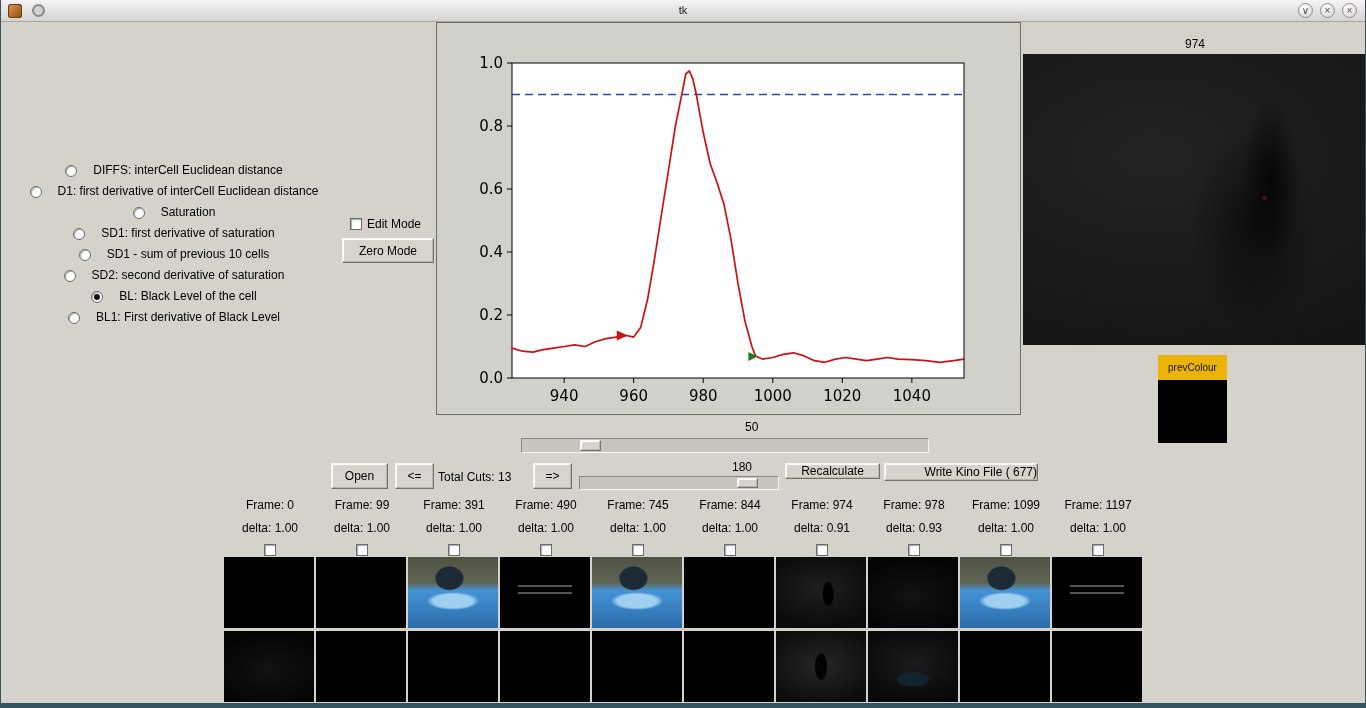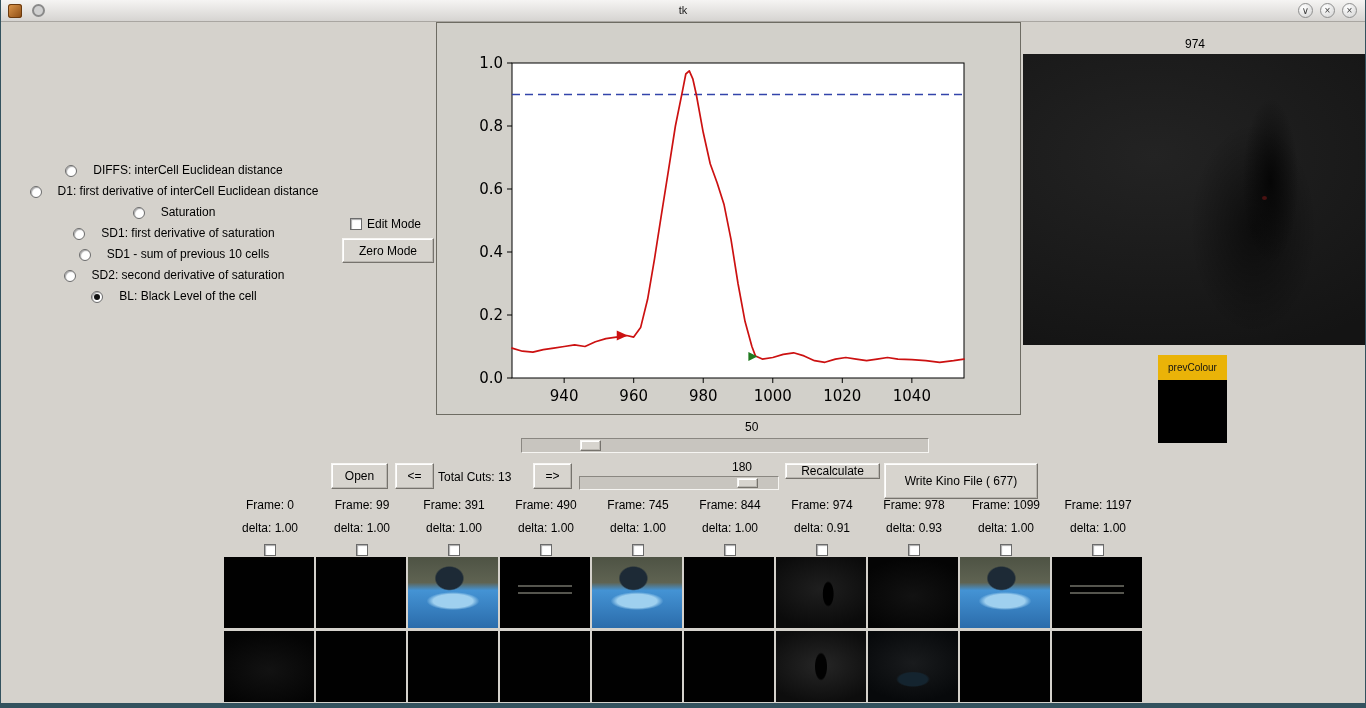--- a/index.html
+++ b/index.html
@@ -56,21 +56,21 @@
   .s1t{left:520px;top:438px;width:408px;height:15px;}
   .s2t{left:578px;top:476px;width:200px;height:14px;}
   .sthumb{position:absolute;top:1px;bottom:1px;width:21px;background:#d7d4ce;border:1px solid;
     border-color:#f7f6f3 #76736d #76736d #f7f6f3;box-shadow:inset -1px -1px 0 #b9b6b0,inset 1px 1px 0 #ffffff;}
   
   .open{left:330px;top:463px;width:57px;height:26px;}
   .prev{left:394px;top:463px;width:39px;height:26px;}
   .totalcuts{position:absolute;left:437px;top:470px;font-size:12px;}
   .next{left:532px;top:463px;width:39px;height:26px;}
   .recalc{left:784px;top:463px;width:95px;height:16px;}
-  .kino{left:883px;top:463px;width:154px;height:36px;}
+  .kino{left:883px;top:463px;width:154px;height:18px;text-align:right;}
   
   .cuts-header{position:absolute;left:223px;top:498px;display:grid;grid-template-columns:repeat(10,92px);}
   .cut-col{display:flex;flex-direction:column;align-items:center;font-size:12px;}
   .cut-frame{height:15px;line-height:15px;}
   .cut-delta{height:15px;line-height:15px;margin-top:8px;}
   .cut-cb{margin-top:8px;}
   .cuts-thumbs{position:absolute;left:223px;top:557px;display:grid;grid-template-columns:repeat(10,90px);grid-auto-rows:71px;gap:3px 2px;}
   .thumb{position:relative;}
   .t-black{background:#010101;}
   .t-dim{background:radial-gradient(ellipse 70px 45px at 50% 55%, #121212, #040404 85%);}
@@ -127,20 +127,24 @@
         <span class="radio"></span>
         <span>SD1 - sum of previous 10 cells</span>
       </label>
       <label class="radio-row">
         <span class="radio"></span>
         <span>SD2: second derivative of saturation</span>
       </label>
       <label class="radio-row">
         <span class="radio selected"></span>
         <span>BL: Black Level of the cell</span>
+      </label>
+      <label class="radio-row">
+        <span class="radio"></span>
+        <span>BL1: First derivative of Black Level</span>
       </label>
     </div>
 
   <label class="edit-mode">
     <span class="cb"></span>
     <span>Edit Mode</span>
   </label>
 
   <button class="btn zero-mode">Zero Mode</button>
 

